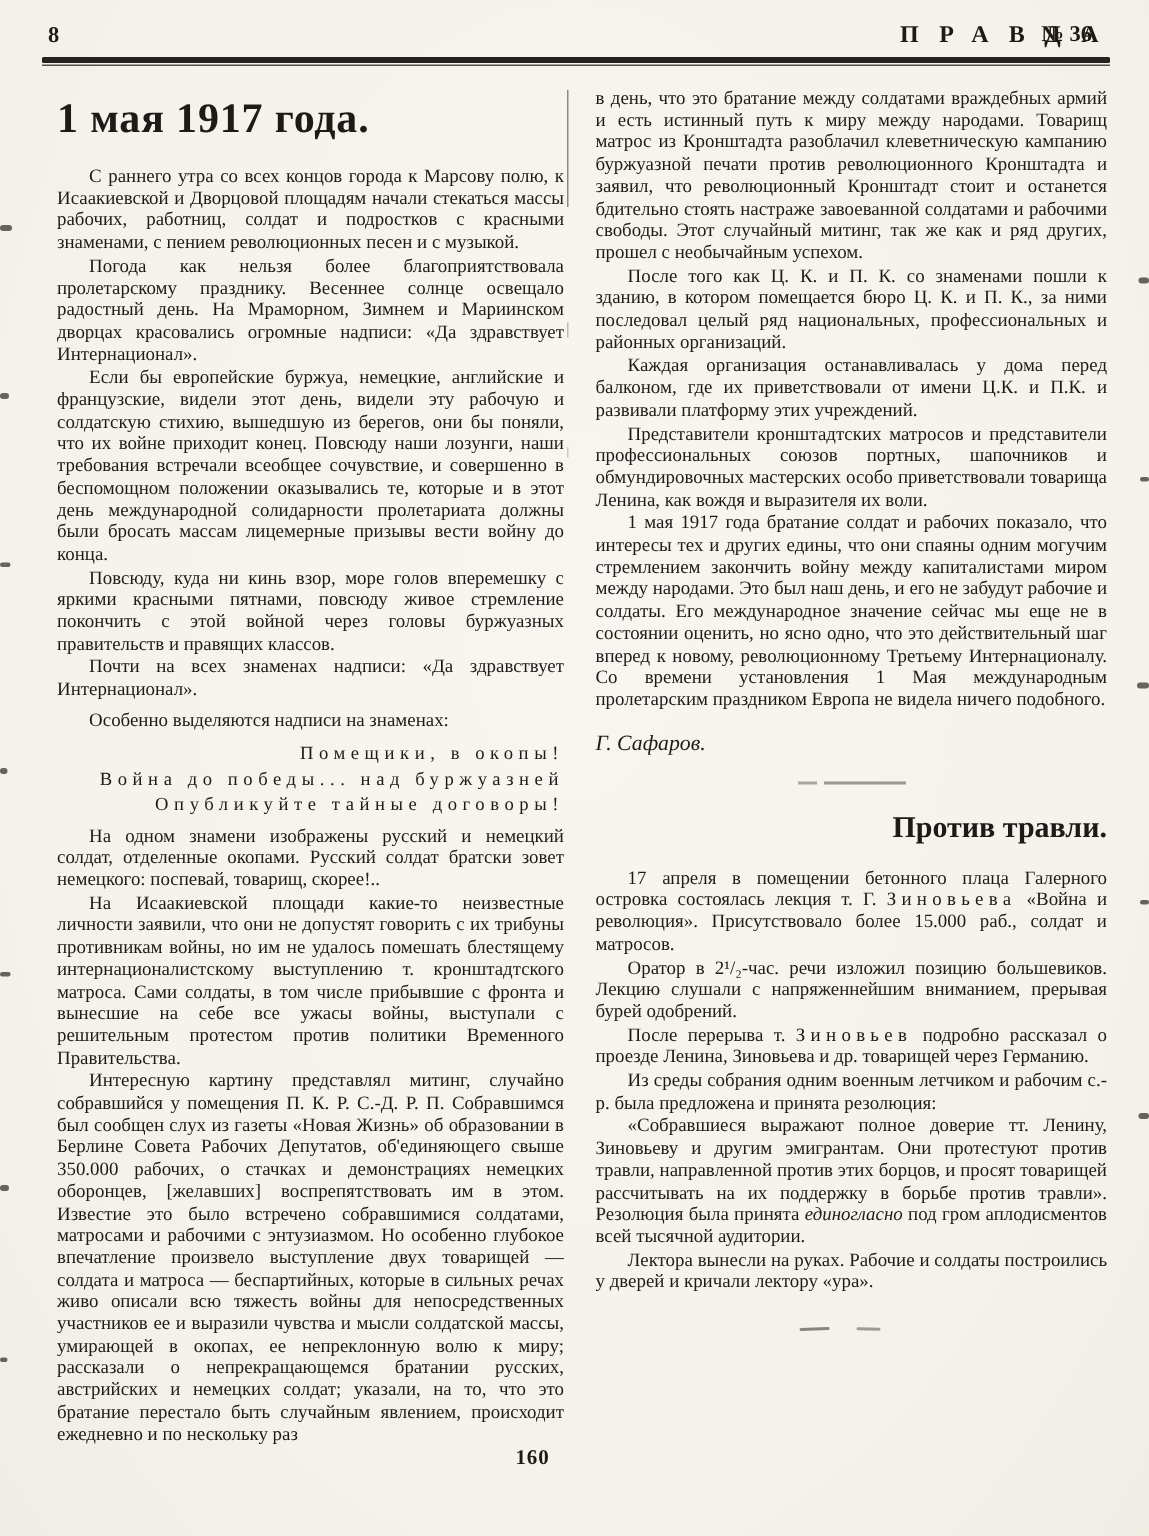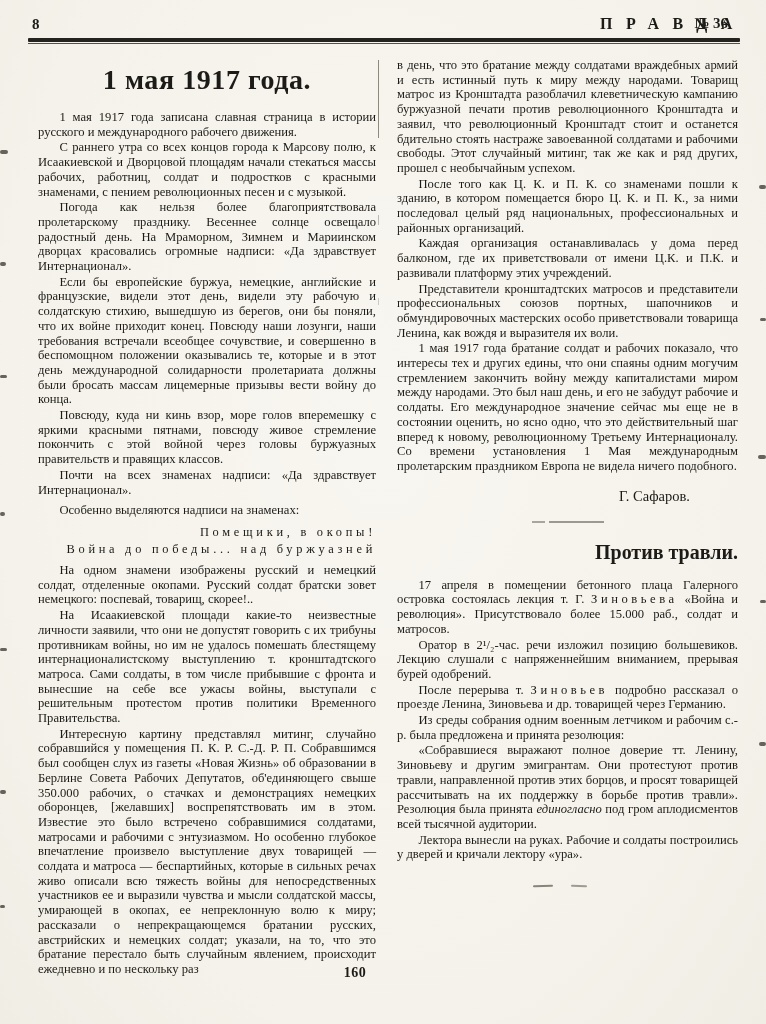--- a/index.html
+++ b/index.html
@@ -24,29 +24,29 @@
   .hdr-rule .thin{height:1px;background:#54514a;margin-top:1px;}
   
   .col{position:absolute;top:58px;width:338px;text-align:justify;}
   .col-left{left:38px;}
   .col-right{left:397px;width:341px;}
   .col-rule{position:absolute;left:378px;width:1px;background:#8d897f;}
   .col-rule.seg1{top:60px;height:78px;}
   .col-rule.seg2{top:215px;height:10px;opacity:.55;}
   .col-rule.seg3{top:298px;height:7px;opacity:.4;}
   
-  .a1-title{font-size:28px;text-align:center;margin:6px 0 14px 0;letter-spacing:0.02em;}
+  .a1-title{font-size:28px;text-align:left;margin:6px 0 14px 0;letter-spacing:0.02em;}
   .a2-title{font-size:20px;text-align:right;margin:18px 0 14px 0;}
   p.para{font-size:12.6px;line-height:14.7px;margin:0 0 1px 0;text-indent:1.7em;}
   p.no-indent{text-indent:0;}
   p.spaced-line{font-size:12.4px;line-height:16px;margin:1px 0 1px 6px;text-indent:0;
     letter-spacing:0.3em;text-align:right;}
   p.intro{margin-top:6px;margin-bottom:6px;}
   .slogans{margin:2px 0 6px 0;}
-  .sig{text-align:right;font-size:14.5px;margin:14px 48px 14px 0;}
+  .sig{font-style:italic;font-size:14.5px;margin:14px 48px 14px 0;}
   .sp{letter-spacing:0.28em;}
   .it{font-style:italic;}
   .sect-div{height:2px;width:72px;margin:16px auto 0 auto;
     background:linear-gradient(90deg,#8f8b82 0 18%,transparent 18% 24%,#7d7a71 24% 100%);
     opacity:.75;}
   .end-div{margin:22px auto 0 auto;width:70px;height:3px;position:relative;}
   .end-div i{position:absolute;top:1px;height:2px;background:#88847b;border-radius:1px;display:block;}
   .end-div i.d1{left:0;width:20px;transform:rotate(-2deg);}
   .end-div i.d2{left:38px;width:16px;transform:rotate(2deg);opacity:.8;}
   
@@ -70,31 +70,31 @@
     <div class="thin"></div>
   </div>
 
   <div class="col-rule seg1"></div>
   <div class="col-rule seg2"></div>
   <div class="col-rule seg3"></div>
 
   <div class="col col-left">
     <h1 class="a1-title">1 мая 1917 года.</h1>
 
-    <p class="para">1 мая 1917 года записана славная страница в истории русского и международного рабочего движения.</p>
     <p class="para">С раннего утра со всех концов города к Марсову полю, к Исаакиевской и Дворцовой площадям начали стекаться массы рабочих, работниц, солдат и подростков с красными знаменами, с пением революционных песен и с музыкой.</p>
     <p class="para">Погода как нельзя более благоприятствовала пролетарскому празднику. Весеннее солнце освещало радостный день. На Мраморном, Зимнем и Мариинском дворцах красовались огромные надписи: «Да здравствует Интернационал».</p>
     <p class="para">Если бы европейские буржуа, немецкие, английские и французские, видели этот день, видели эту рабочую и солдатскую стихию, вышедшую из берегов, они бы поняли, что их войне приходит конец. Повсюду наши лозунги, наши требования встречали всеобщее сочувствие, и совершенно в беспомощном положении оказывались те, которые и в этот день международной солидарности пролетариата должны были бросать массам лицемерные призывы вести войну до конца.</p>
     <p class="para">Повсюду, куда ни кинь взор, море голов вперемешку с яркими красными пятнами, повсюду живое стремление покончить с этой войной через головы буржуазных правительств и правящих классов.</p>
     <p class="para">Почти на всех знаменах надписи: «Да здравствует Интернационал».</p>
     <p class="para intro">Особенно выделяются надписи на знаменах:</p>
 
     <div class="slogans">
       <p class="spaced-line">Помещики, в окопы!</p>
       <p class="spaced-line">Война до победы... над буржуазней</p>
+      <p class="spaced-line">Опубликуйте тайные договоры!</p>
     </div>
 
     <p class="para">На одном знамени изображены русский и немецкий солдат, отделенные окопами. Русский солдат братски зовет немецкого: поспевай, товарищ, скорее!..</p>
     <p class="para">На Исаакиевской площади какие-то неизвестные личности заявили, что они не допустят говорить с их трибуны противникам войны, но им не удалось помешать блестящему интернационалистскому выступлению т. кронштадтского матроса. Сами солдаты, в том числе прибывшие с фронта и вынесшие на себе все ужасы войны, выступали с решительным протестом против политики Временного Правительства.</p>
     <p class="para">Интересную картину представлял митинг, случайно собравшийся у помещения П. К. Р. С.-Д. Р. П. Собравшимся был сообщен слух из газеты «Новая Жизнь» об образовании в Берлине Совета Рабочих Депутатов, об'единяющего свыше 350.000 рабочих, о стачках и демонстрациях немецких оборонцев, [желавших] воспрепятствовать им в этом. Известие это было встречено собравшимися солдатами, матросами и рабочими с энтузиазмом. Но особенно глубокое впечатление произвело выступление двух товарищей — солдата и матроса — беспартийных, которые в сильных речах живо описали всю тяжесть войны для непосредственных участников ее и выразили чувства и мысли солдатской массы, умирающей в окопах, ее непреклонную волю к миру; рассказали о непрекращающемся братании русских, австрийских и немецких солдат; указали, на то, что это братание перестало быть случайным явлением, происходит ежедневно и по нескольку раз</p>
   </div>
 
   <div class="col col-right">
     <p class="para no-indent">в день, что это братание между солдатами враждебных армий и есть истинный путь к миру между народами. Товарищ матрос из Кронштадта разоблачил клеветническую кампанию буржуазной печати против революционного Кронштадта и заявил, что революционный Кронштадт стоит и останется бдительно стоять настраже завоеванной солдатами и рабочими свободы. Этот случайный митинг, так же как и ряд других, прошел с необычайным успехом.</p>
     <p class="para">После того как Ц. К. и П. К. со знаменами пошли к зданию, в котором помещается бюро Ц. К. и П. К., за ними последовал целый ряд национальных, профессиональных и районных организаций.</p>

